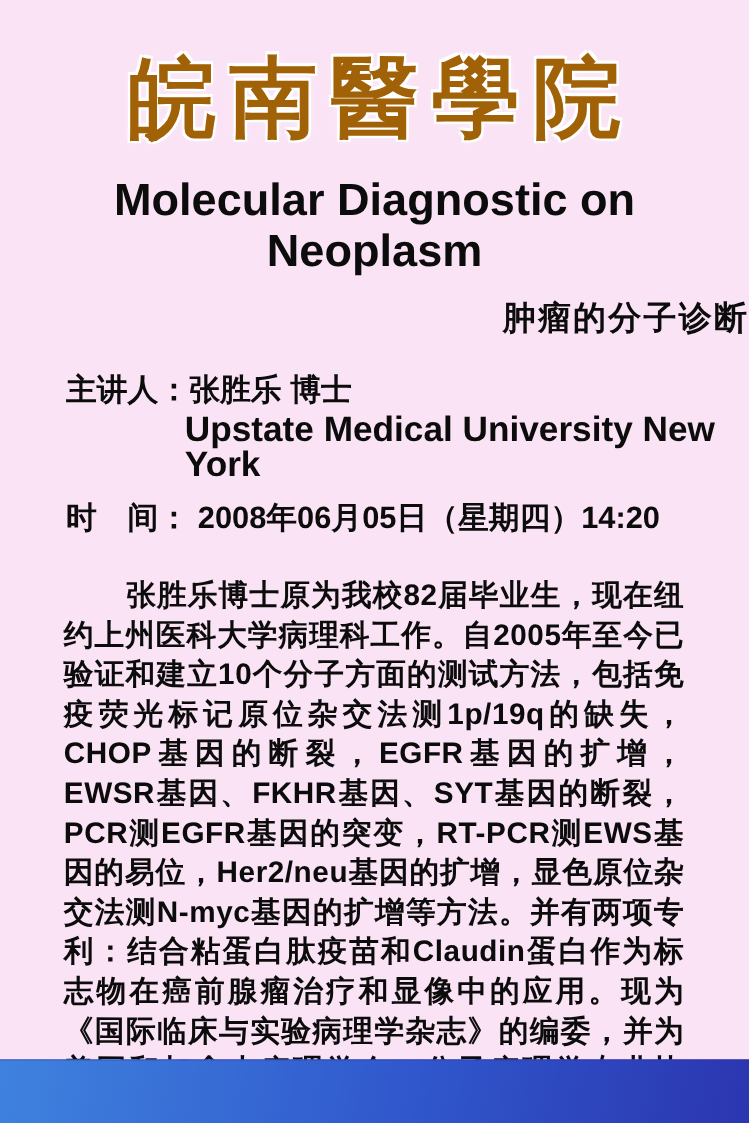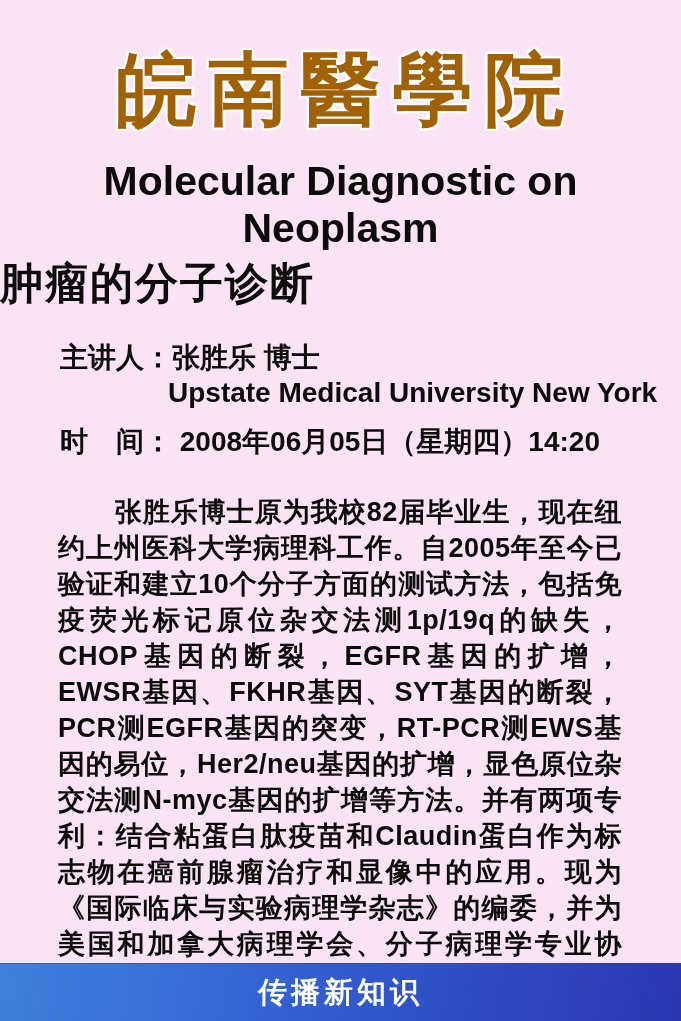--- a/index.html
+++ b/index.html
@@ -30,39 +30,39 @@
     font-family: "Liberation Serif", serif;
   }
   .title-en {
     margin-top: 22px;
     text-align: center;
     font-size: 41px;
     font-weight: bold;
     color: #0c0c0c;
   }
   .title-zh {
-    margin-top: 3px;
-    text-align: left;
-    font-size: 43px;
+    margin-top: 17px;
+    text-align: right;
+    font-size: 30px;
     font-weight: bold;
     letter-spacing: 2px;
     color: #0c0c0c;
   }
   .details {
     margin: 28px 0 0 60px;
     font-size: 28px;
     font-weight: bold;
     color: #0c0c0c;
   }
   .detail-row { line-height: 33px; }
   .row-speaker { margin-bottom: 3px; }
   .affiliation {
     margin-left: 108px;
     margin-bottom: 16px;
-    font-size: 28px;
+    font-size: 32px;
     line-height: 32px;
   }
   .row-time { margin-bottom: 12px; }
   .bio {
     margin: 36px 59px 0 58px;
     font-size: 27px;
     font-weight: bold;
     line-height: 36px;
     text-align: justify;
     text-indent: 2.1em;
@@ -105,16 +105,15 @@
     </div>
     <div class="affiliation">Upstate Medical University New York</div>
     <div class="detail-row row-time">
       <span>时　间：</span><span> 2008年06月05日（星期四）14:20</span>
     </div>
   </div>
 
   <p class="bio">张胜乐博士原为我校82届毕业生，现在纽约上州医科大学病理科工作。自2005年至今已验证和建立10个分子方面的测试方法，包括免疫荧光标记原位杂交法测1p/19q的缺失，CHOP基因的断裂，EGFR基因的扩增，EWSR基因、FKHR基因、SYT基因的断裂，PCR测EGFR基因的突变，RT-PCR测EWS基因的易位，Her2/neu基因的扩增，显色原位杂交法测N-myc基因的扩增等方法。并有两项专利：结合粘蛋白肽疫苗和Claudin蛋白作为标志物在癌前腺瘤治疗和显像中的应用。现为《国际临床与实验病理学杂志》的编委，并为美国和加拿大病理学会、分子病理学专业协会、美国病理学家学会、美国肿瘤研究协会的会员。</p>
 
   <div class="banner">
-    <span class="slogan">传播新知识</span>
   </div>
 
 </div>
 
 </body></html>

